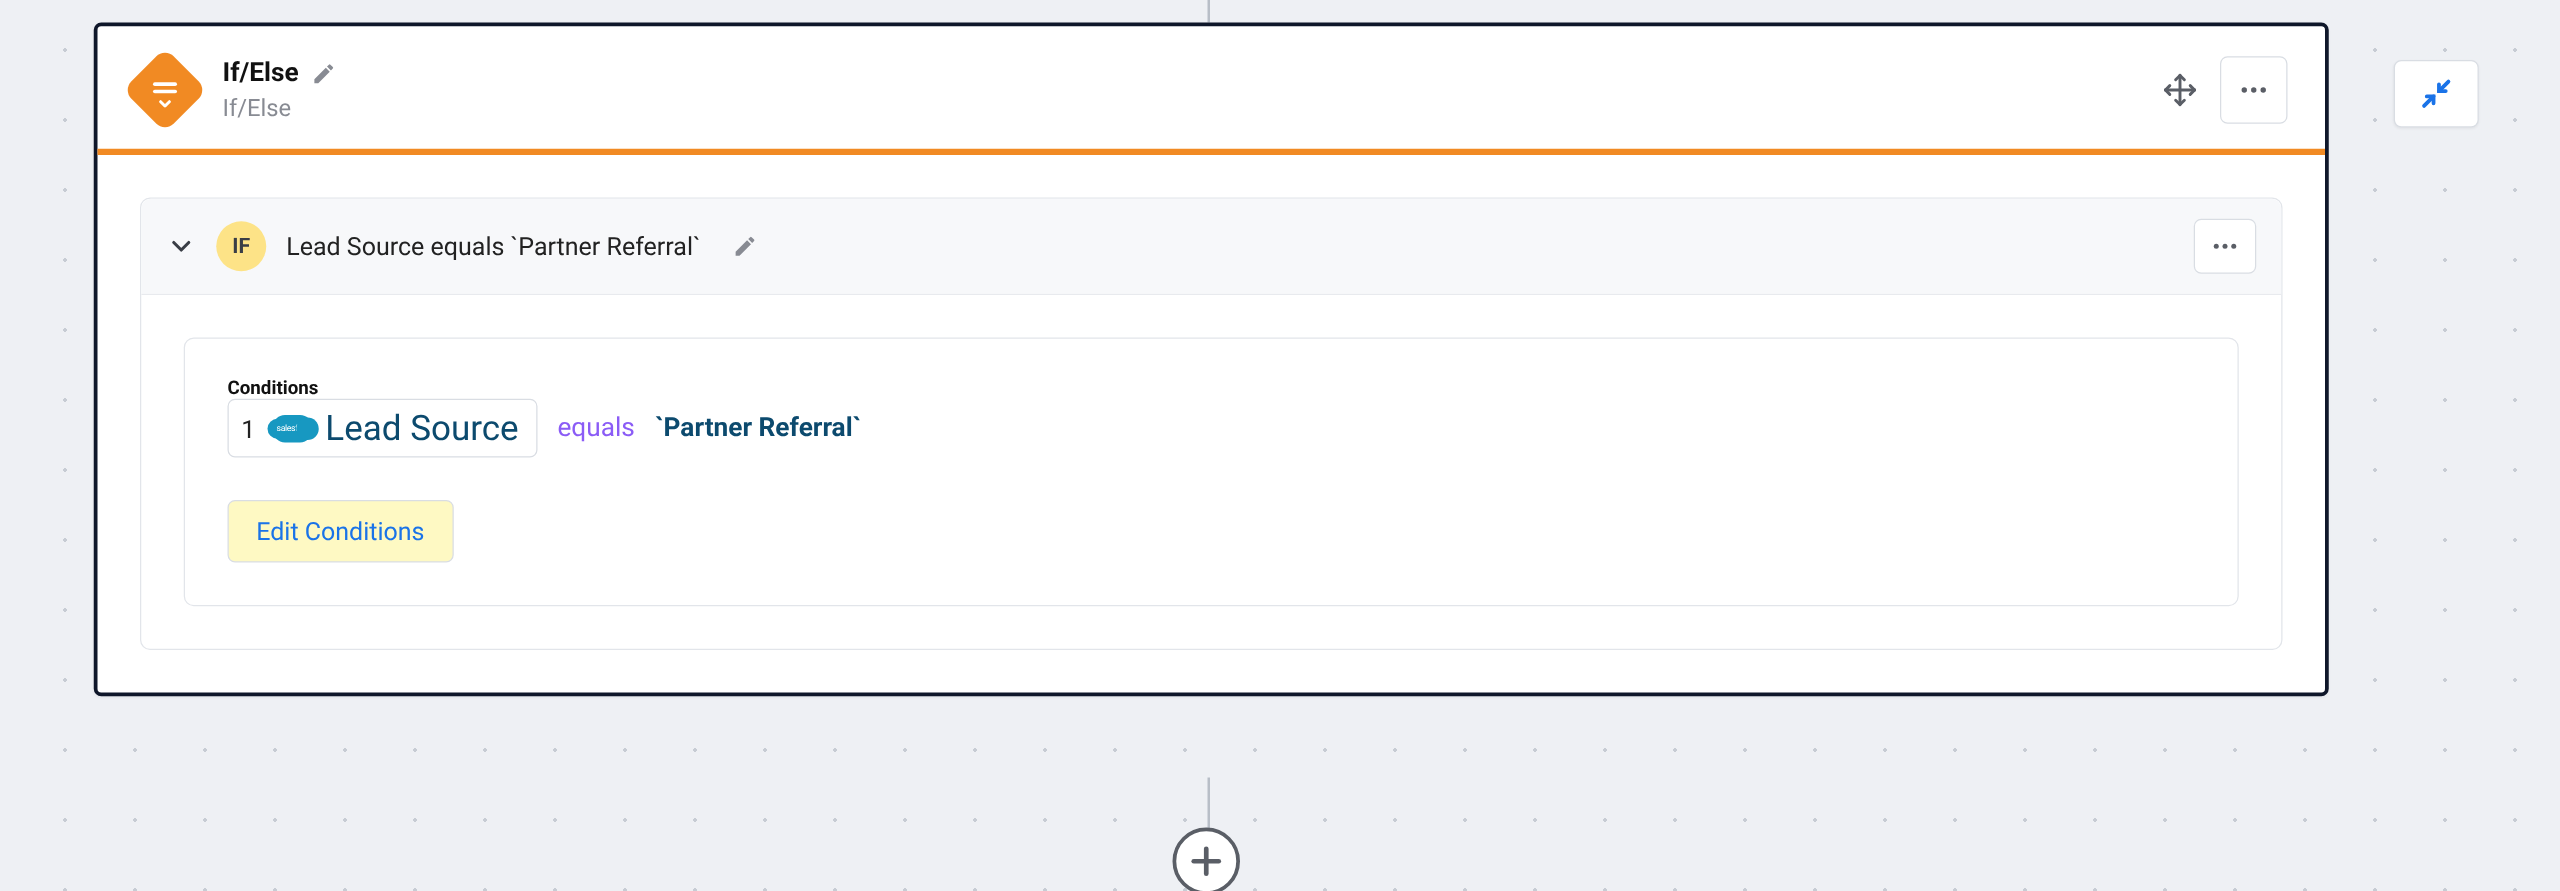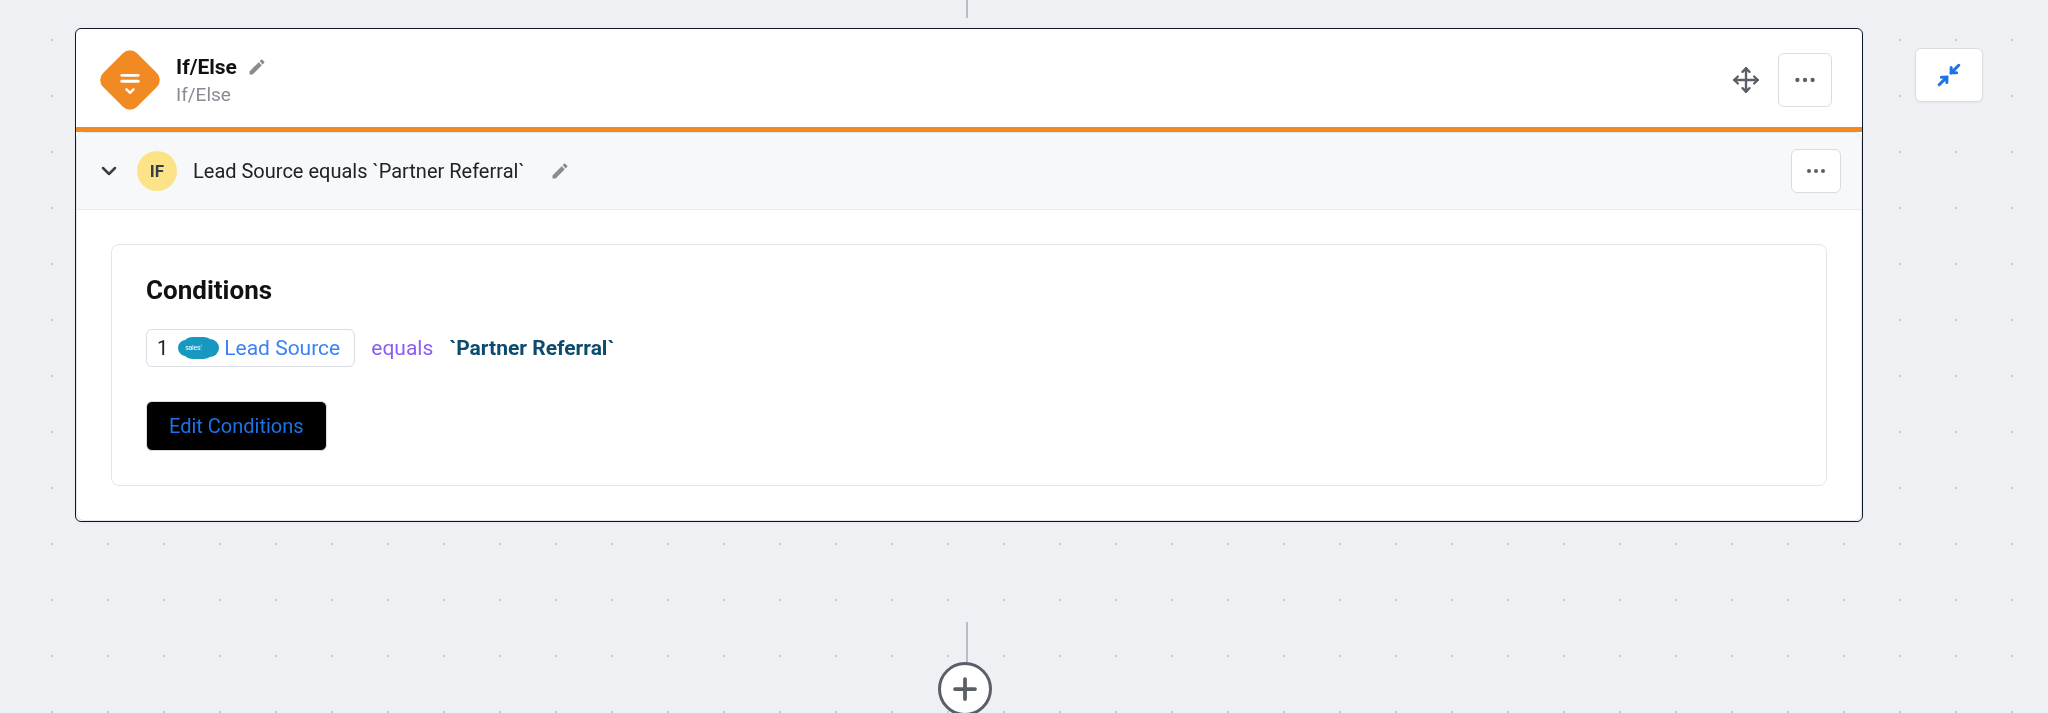--- a/index.html
+++ b/index.html
@@ -33,24 +33,24 @@
     left: 966px;
     top: 622px;
     width: 2px;
     height: 100px;
     background: #b8bec7;
     z-index: 1;
   }
   .main-card {
     position: absolute;
     left: 75px;
-    top: 28px;
+    top: 18px;
     width: 1788px;
     background: #fff;
-    border: 1px solid #0f172a;
+    border: 3px solid #0f172a;
     border-radius: 6px;
     z-index: 2;
     box-shadow: 0 1px 2px rgba(0,0,0,0.04);
   }
   .card-header {
     display: flex;
     align-items: center;
     padding: 24px 30px 20px 30px;
   }
   .step-icon {
@@ -108,21 +108,21 @@
     border-radius: 6px;
     background: #fff;
     display: flex;
     align-items: center;
     justify-content: center;
     cursor: pointer;
     color: #5a5e66;
   }
   .icon-btn svg { width: 26px; height: 26px; }
   .orange-divider { height: 5px; background: #f18a23; }
-  .card-body { }
+  .card-body { padding: 34px; }
   .branch-box {
     border: 1px solid #e2e5ea;
     border-radius: 8px;
     background: #fff;
   }
   .branch-header {
     display: flex;
     align-items: center;
     gap: 16px;
     padding: 16px 20px;
@@ -170,24 +170,23 @@
     color:#5a5e66;
   }
   .branch-body { padding: 34px; }
   .conditions-box {
     border: 1px solid #e2e5ea;
     border-radius: 8px;
     padding: 30px 34px 34px 34px;
     min-height: 210px;
   }
   .conditions-title {
-    font-size: 26px;
+    font-size: 15px;
     font-weight: 700;
     color: #111;
-    margin-bottom: 24px;
   }
   .condition-row {
     display: flex;
     align-items: center;
     gap: 16px;
     margin-bottom: 34px;
   }
   .pill {
     display: inline-flex;
     align-items: center;
@@ -209,32 +208,32 @@
   }
   .sf-cloud::before, .sf-cloud::after {
     content:"";
     position:absolute;
     background:#1798c1;
     border-radius:50%;
   }
   .sf-cloud::before { width:16px; height:16px; left:-4px; top:3px; }
   .sf-cloud::after  { width:18px; height:18px; right:-5px; top:2px; }
   .sf-label { font-size:7px; color:#fff; position:absolute; left:3px; top:7px; letter-spacing:-0.3px;}
-  .pill-link { color: #3b82f6; font-size: 21px; }
+  .pill-link { color: #0c4a6e; font-size: 28px; }
   .op-text { font-size: 21px; color:#8b5cf6; }
   .val-text { font-size: 21px; font-weight: 700; color:#0c4a6e; }
   .edit-cond-btn {
     display: inline-flex;
     align-items: center;
     border: 1px solid #d9dde3;
     border-radius: 6px;
     padding: 12px 22px;
     font-size: 20px;
     color: #1a73e8;
-    background:#000000;
+    background:#fef9c3;
     cursor:pointer;
   }
   .collapse-btn {
     position: absolute;
     right: 65px;
     top: 48px;
     width: 68px;
     height: 54px;
     border: 1px solid #d9dde3;
     border-radius: 6px;

